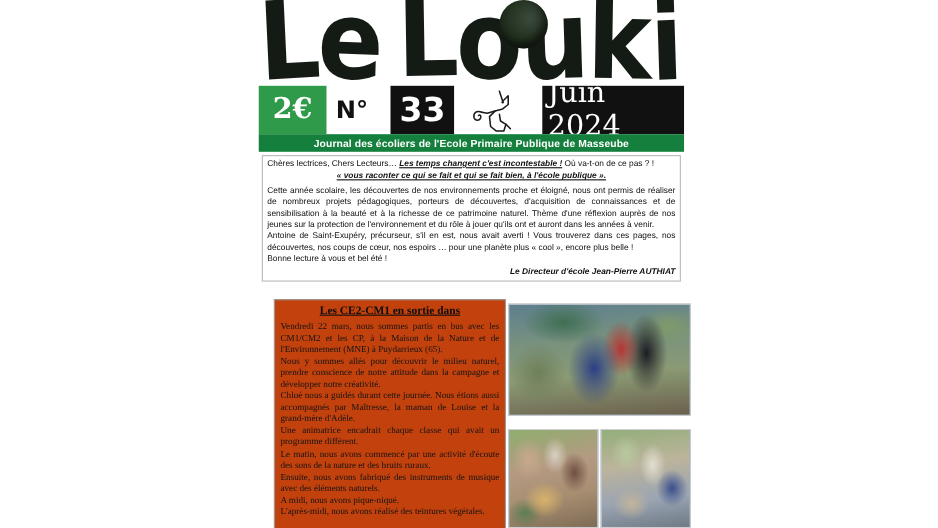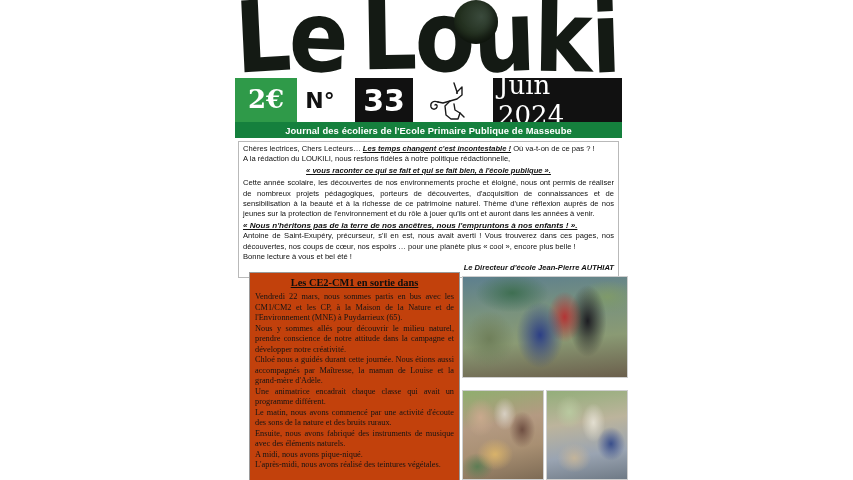--- a/index.html
+++ b/index.html
@@ -221,24 +221,22 @@
         </div>
 
         <div class="date-box">Juin 2024</div>
       </div>
 
       <div class="subtitle-band">Journal des écoliers de l'Ecole Primaire Publique de Masseube</div>
     </div>
 
     <div class="edito">
       <p class="lede"><span>Chères lectrices, Chers Lecteurs… </span><span class="ital">Les temps changent c'est incontestable !</span><span> Où va-t-on de ce pas ? !</span></p>
-      <p>A la rédaction du LOUKILI, nous restons fidèles à notre politique rédactionnelle,</p>
       <span class="slogan">« vous raconter ce qui se fait et qui se fait bien, à l'école publique ».</span>
       <p class="body">Cette année scolaire, les découvertes de nos environnements proche et éloigné, nous ont permis de réaliser de nombreux projets pédagogiques, porteurs de découvertes, d'acquisition de connaissances et de sensibilisation à la beauté et à la richesse de ce  patrimoine naturel. Thème d'une réflexion auprès de nos jeunes sur la protection de l'environnement et du rôle à jouer qu'ils ont et auront dans les années à venir.</p>
-      <span class="quote">« Nous n'héritons pas de la terre de nos ancêtres, nous l'empruntons à nos enfants ! ».</span>
       <p>Antoine de Saint-Exupéry, précurseur, s'il en est, nous avait averti ! Vous trouverez dans ces pages, nos découvertes, nos coups de cœur, nos espoirs … pour une planète plus « cool », encore plus belle !</p>
       <p>Bonne lecture à vous et bel été !</p>
       <span class="sig">Le Directeur d'école Jean-Pierre AUTHIAT</span>
     </div>
   </div>
 
   <div class="article" style="left:249px;">
 
     <div class="art-col">
       <div class="art-head">

